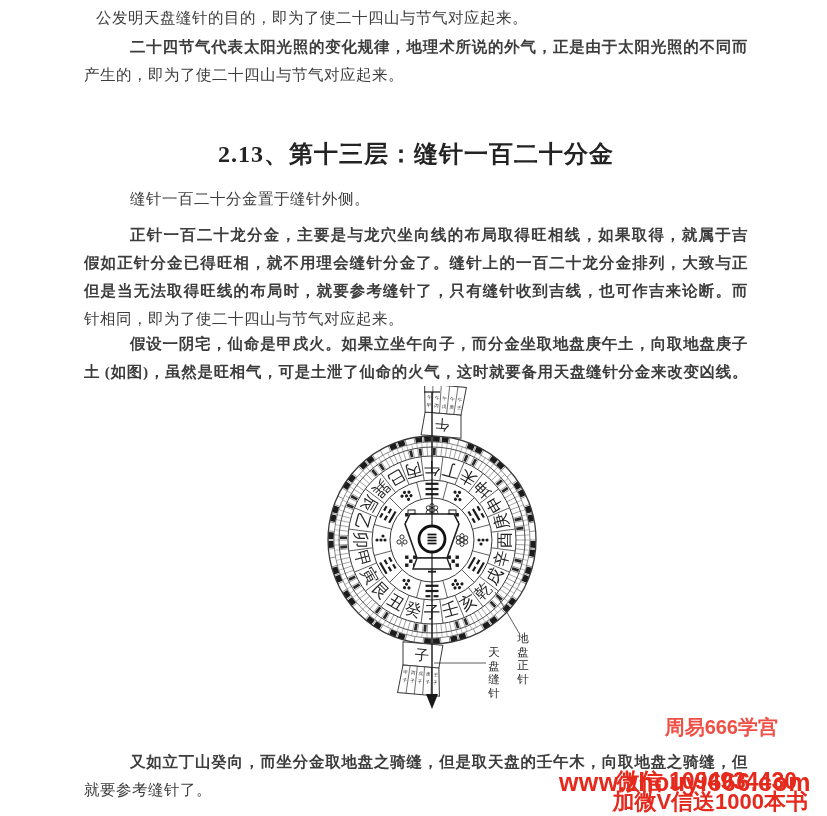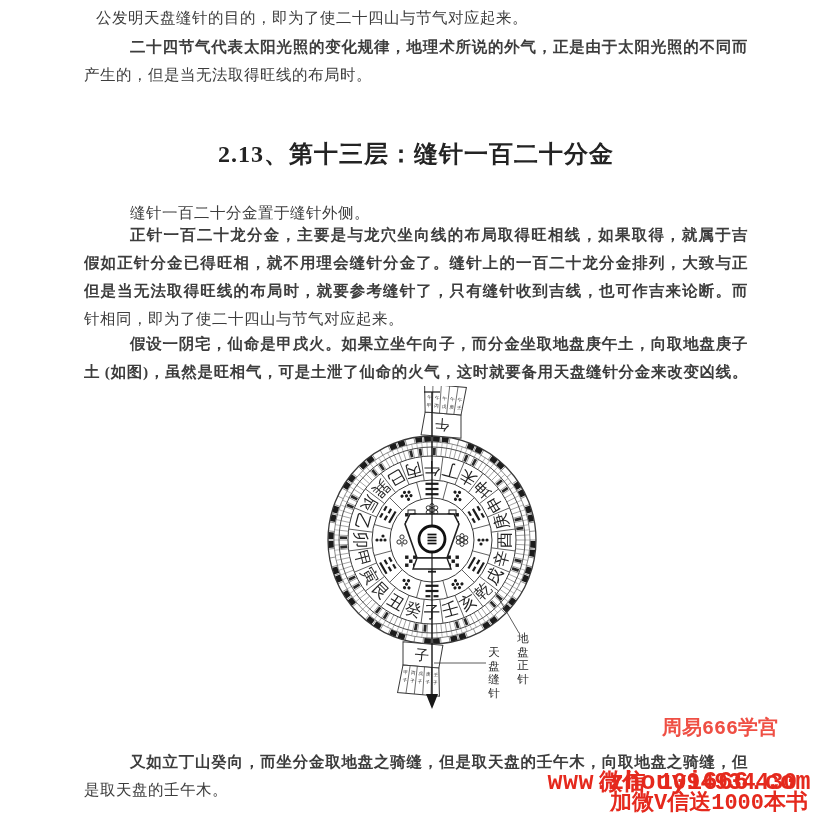--- a/index.html
+++ b/index.html
@@ -10,43 +10,43 @@
   .para{position:absolute;left:84px;width:664px;font-size:15.5px;letter-spacing:.5px;}
   .tline{height:28px;line-height:28px;white-space:nowrap;overflow:hidden;}
   .tline.full{text-align:justify;text-align-last:justify;white-space:normal;height:28px;font-weight:bold;}
   .ind{padding-left:46px;}
   .cont{padding-left:12px;}
   .heading{
     position:absolute;left:84px;width:664px;top:138px;text-align:center;
     font-size:24px;font-weight:bold;color:#232323;letter-spacing:1px;
   }
   .diagram{position:absolute;left:297px;top:386px;width:260px;height:336px;}
-  .wm{position:absolute;font-family:Liberation Mono, monospace;font-weight:bold;white-space:nowrap;z-index:5;}
+  .wm{position:absolute;font-family:Liberation Sans, sans-serif;font-weight:bold;white-space:nowrap;z-index:5;}
   .wm1{top:714px;right:49px;font-size:20px;}
   .wm2{top:768px;right:16px;font-size:25px;letter-spacing:.5px;}
   .wm3{top:766px;right:30px;font-size:23px;}
   .wm4{top:787px;right:19px;font-size:22px;}
 </style>
 </head>
 <body>
 
 <div class="page">
 
   <div class="para" style="top:4px">
     <div class="tline cont">公发明天盘缝针的目的，即为了使二十四山与节气对应起来。</div>
   </div>
 
   <div class="para" style="top:33px">
     <div class="tline full ind">二十四节气代表太阳光照的变化规律，地理术所说的外气，正是由于太阳光照的不同而</div>
-    <div class="tline">产生的，但是当无法取得旺线的布局时。</div>
+    <div class="tline">产生的，即为了使二十四山与节气对应起来。</div>
   </div>
 
   <div class="heading">2.13、第十三层：缝针一百二十分金</div>
 
-  <div class="para" style="top:199px">
+  <div class="para" style="top:185px">
     <div class="tline ind">缝针一百二十分金置于缝针外侧。</div>
   </div>
 
   <div class="para" style="top:221px">
     <div class="tline full ind">正针一百二十龙分金，主要是与龙穴坐向线的布局取得旺相线，如果取得，就属于吉地，</div>
     <div class="tline full">假如正针分金已得旺相，就不用理会缝针分金了。缝针上的一百二十龙分金排列，大致与正</div>
     <div class="tline full">但是当无法取得旺线的布局时，就要参考缝针了，只有缝针收到吉线，也可作吉来论断。而</div>
     <div class="tline">针相同，即为了使二十四山与节气对应起来。</div>
   </div>
 
@@ -698,21 +698,21 @@
       <text x="197" y="293" font-size="11.5" fill="#2a2a2a" text-anchor="middle" dominant-baseline="central" font-family="&quot;Liberation Serif&quot;,&quot;DejaVu Serif&quot;,serif">缝</text>
       <text x="197" y="306.5" font-size="11.5" fill="#2a2a2a" text-anchor="middle" dominant-baseline="central" font-family="&quot;Liberation Serif&quot;,&quot;DejaVu Serif&quot;,serif">针</text>
       <text x="226" y="252" font-size="11.5" fill="#2a2a2a" text-anchor="middle" dominant-baseline="central" font-family="&quot;Liberation Serif&quot;,&quot;DejaVu Serif&quot;,serif">地</text>
       <text x="226" y="265.5" font-size="11.5" fill="#2a2a2a" text-anchor="middle" dominant-baseline="central" font-family="&quot;Liberation Serif&quot;,&quot;DejaVu Serif&quot;,serif">盘</text>
       <text x="226" y="279" font-size="11.5" fill="#2a2a2a" text-anchor="middle" dominant-baseline="central" font-family="&quot;Liberation Serif&quot;,&quot;DejaVu Serif&quot;,serif">正</text>
       <text x="226" y="292.5" font-size="11.5" fill="#2a2a2a" text-anchor="middle" dominant-baseline="central" font-family="&quot;Liberation Serif&quot;,&quot;DejaVu Serif&quot;,serif">针</text>
     </svg>
 
   <div class="para" style="top:748px">
     <div class="tline full ind">又如立丁山癸向，而坐分金取地盘之骑缝，但是取天盘的壬午木，向取地盘之骑缝，但</div>
-    <div class="tline">是取天盘的壬午木。</div>
+    <div class="tline">就要参考缝针了。</div>
   </div>
 
   <div class="wm wm1" style="color: rgb(239, 79, 68);">周易666学宫</div>
   <div class="wm wm2" style="color: rgb(229, 41, 29);">www.zhouyi666.com</div>
   <div class="wm wm3" style="color: rgb(229, 41, 29);">微信 1094934430</div>
   <div class="wm wm4" style="color: rgb(229, 41, 29);">加微V信送1000本书</div>
 
 </div>
 
 </body></html>

